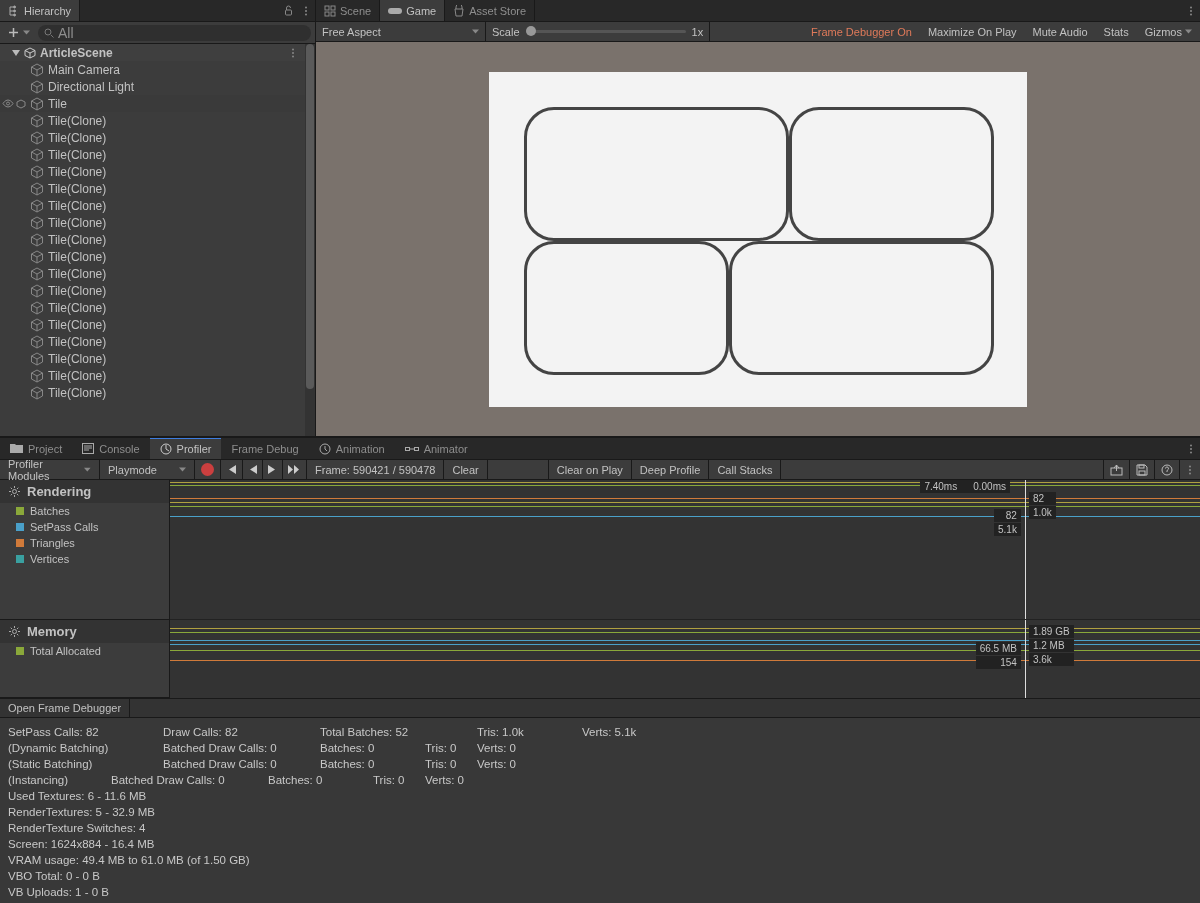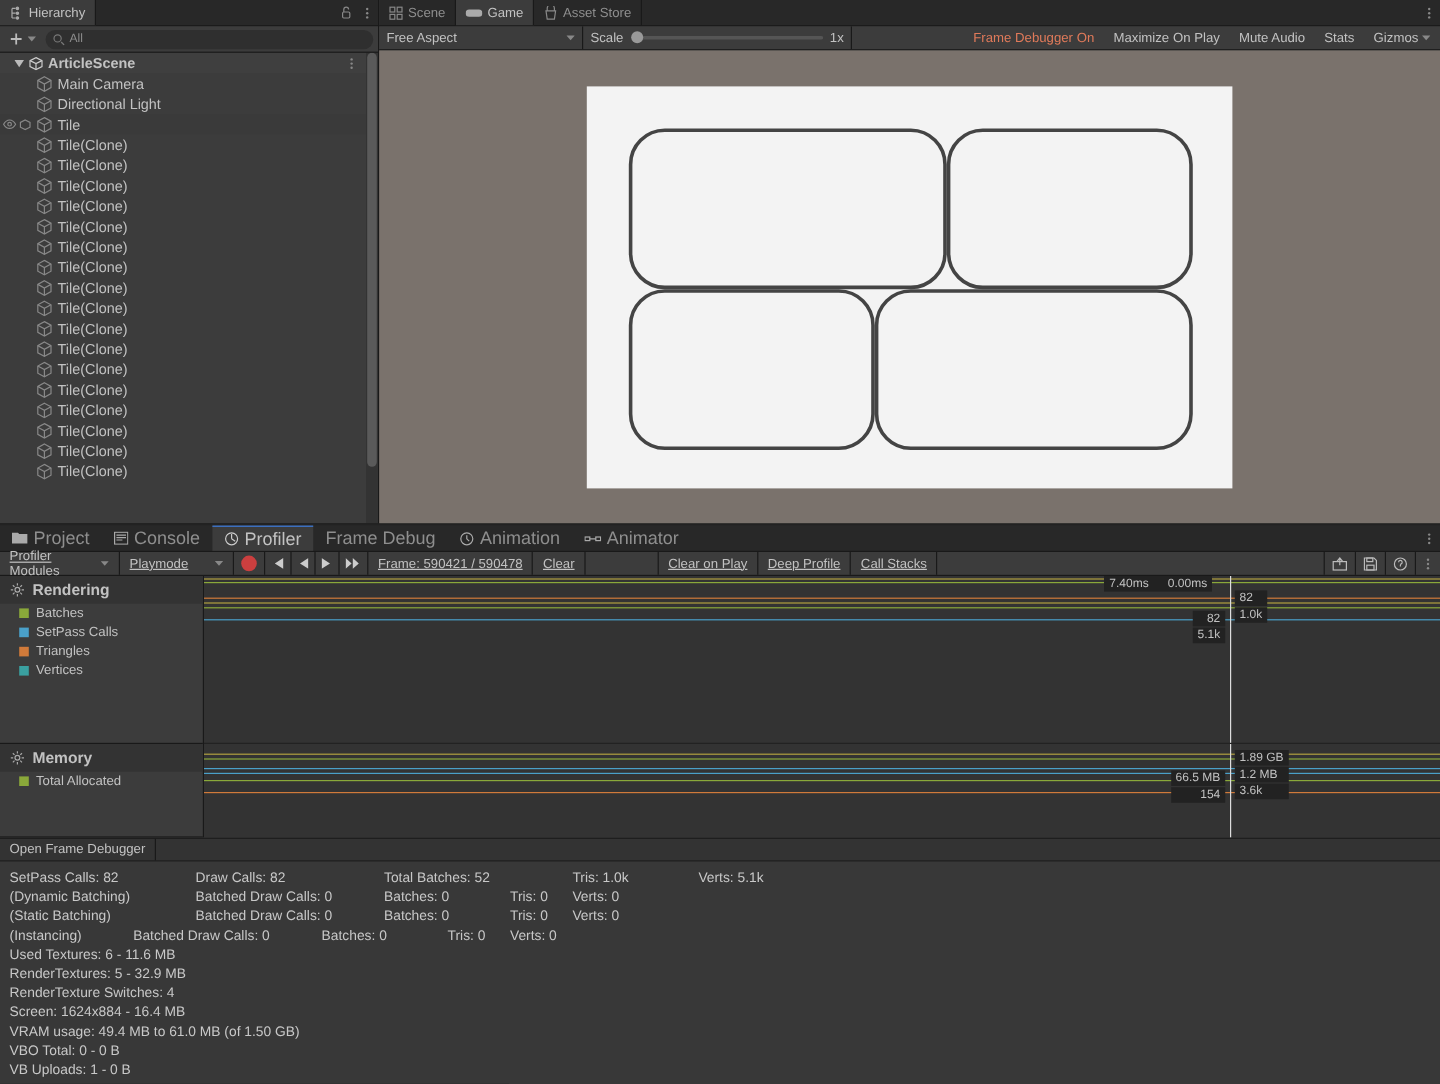--- a/index.html
+++ b/index.html
@@ -21,21 +21,21 @@
   .root{display:flex;flex-direction:column;height:903px;width:1200px;}
   .top{display:flex;height:437px;border-bottom:1px solid var(--border);}
   .hierarchy{width:316px;display:flex;flex-direction:column;background:var(--bg-panel);border-right:1px solid var(--border);}
   .panel-tabbar{height:22px;background:var(--tab-bg);display:flex;align-items:center;border-bottom:1px solid var(--border);}
   .panel-tab{height:21px;padding:0 8px;display:flex;align-items:center;gap:4px;background:var(--tab-active);border-right:1px solid var(--border);font-size:11px;}
   .panel-tab.inactive{background:transparent;color:var(--text-dim);}
   .flex-sp{flex:1;}
   .icon-btn{width:18px;height:18px;display:flex;align-items:center;justify-content:center;color:var(--text-dim);cursor:pointer;}
   .toolbar{height:22px;background:var(--bg-panel);display:flex;align-items:center;border-bottom:1px solid var(--border);padding:0 4px;gap:4px;}
   .dd{display:flex;align-items:center;gap:4px;color:var(--text-dim);padding:0 4px;cursor:pointer;}
-  .search{flex:1;height:16px;background:#2f2f2f;border-radius:8px;display:flex;align-items:center;padding:0 6px;color:var(--text-dim);font-size:10px;gap:4px;}
+  .search{flex:1;height:16px;background:#2f2f2f;border-radius:8px;display:flex;align-items:center;padding:0 6px;color:var(--text-dim);font-size:14px;gap:4px;}
   .tree{flex:1;overflow:hidden;position:relative;font-size:12px;}
   .tree-inner{position:absolute;inset:0 10px 0 0;overflow:hidden;}
   .scrollbar{position:absolute;right:0;top:0;width:10px;height:100%;background:#333;}
   .sb-thumb{position:absolute;left:1px;width:8px;background:#5a5a5a;border-radius:4px;}
   .row{height:17px;display:flex;align-items:center;padding-left:30px;gap:4px;}
   .row.scene{background:#3f3f3f;font-weight:bold;padding-left:12px;}
   .row.sel{background:var(--sel);}
   .row .cube{width:14px;height:14px;color:#888;flex-shrink:0;}
   .row.indent1{}
   .vis-icons{position:absolute;left:0;top:0;width:28px;height:17px;display:flex;align-items:center;justify-content:center;color:#6a6a6a;gap:2px;}
@@ -47,23 +47,23 @@
   .gt-scale{display:flex;align-items:center;gap:6px;padding:0 6px;border-right:1px solid var(--border);height:100%;}
   .slider-track{width:160px;height:3px;background:#555;border-radius:2px;position:relative;}
   .slider-thumb{position:absolute;left:0;top:-4px;width:10px;height:10px;border-radius:50%;background:#999;}
   .gt-btn{padding:0 8px;height:100%;display:flex;align-items:center;cursor:pointer;}
   .scene-view{flex:1;background:var(--scene-bg);display:flex;align-items:center;justify-content:center;}
   .scene-canvas{width:538px;height:335px;background:#f3f3f3;position:relative;}
   .tile{position:absolute;border:3px solid #444;border-radius:30px;}
   
   .bottom{flex:1;display:flex;flex-direction:column;background:var(--bg-panel);border-top:1px solid var(--border);}
   .btabbar{height:22px;background:var(--tab-bg);display:flex;align-items:center;border-bottom:1px solid var(--border);}
-  .btab{height:21px;padding:0 10px;display:flex;align-items:center;gap:5px;font-size:15px;color:var(--text-dim);cursor:pointer;justify-content:flex-end;}
+  .btab{height:21px;padding:0 10px;display:flex;align-items:center;gap:5px;font-size:11px;color:var(--text-dim);cursor:pointer;justify-content:flex-end;}
   .btab.active{background:var(--tab-active);color:var(--text);border-top:1px solid #3e7de0;}
-  .prof-toolbar{height:20px;background:var(--bg-panel);display:flex;align-items:center;border-bottom:1px solid var(--border);font-size:11px;text-decoration:underline;}
+  .prof-toolbar{height:20px;background:var(--bg-panel);display:flex;align-items:center;border-bottom:1px solid var(--border);font-size:11px;}
   .pt-seg{padding:0 8px;height:100%;display:flex;align-items:center;border-right:1px solid var(--border);cursor:pointer;gap:2px;}
   .rec{width:13px;height:13px;border-radius:50%;background:#cb3f3f;}
   .prof-body{flex:1;display:flex;overflow:hidden;}
   .prof-side{width:170px;border-right:1px solid var(--border);display:flex;flex-direction:column;}
   .prof-section{border-bottom:1px solid var(--border);}
   .prof-head{background:#333;padding:4px 8px;font-weight:bold;font-size:13px;display:flex;align-items:center;gap:6px;}
   .legend{padding:2px 8px 2px 16px;font-size:11px;display:flex;align-items:center;gap:6px;}
   .sw{width:8px;height:8px;}
   .prof-graphs{flex:1;position:relative;background:#333;}
   .graph{position:absolute;left:0;right:0;}

